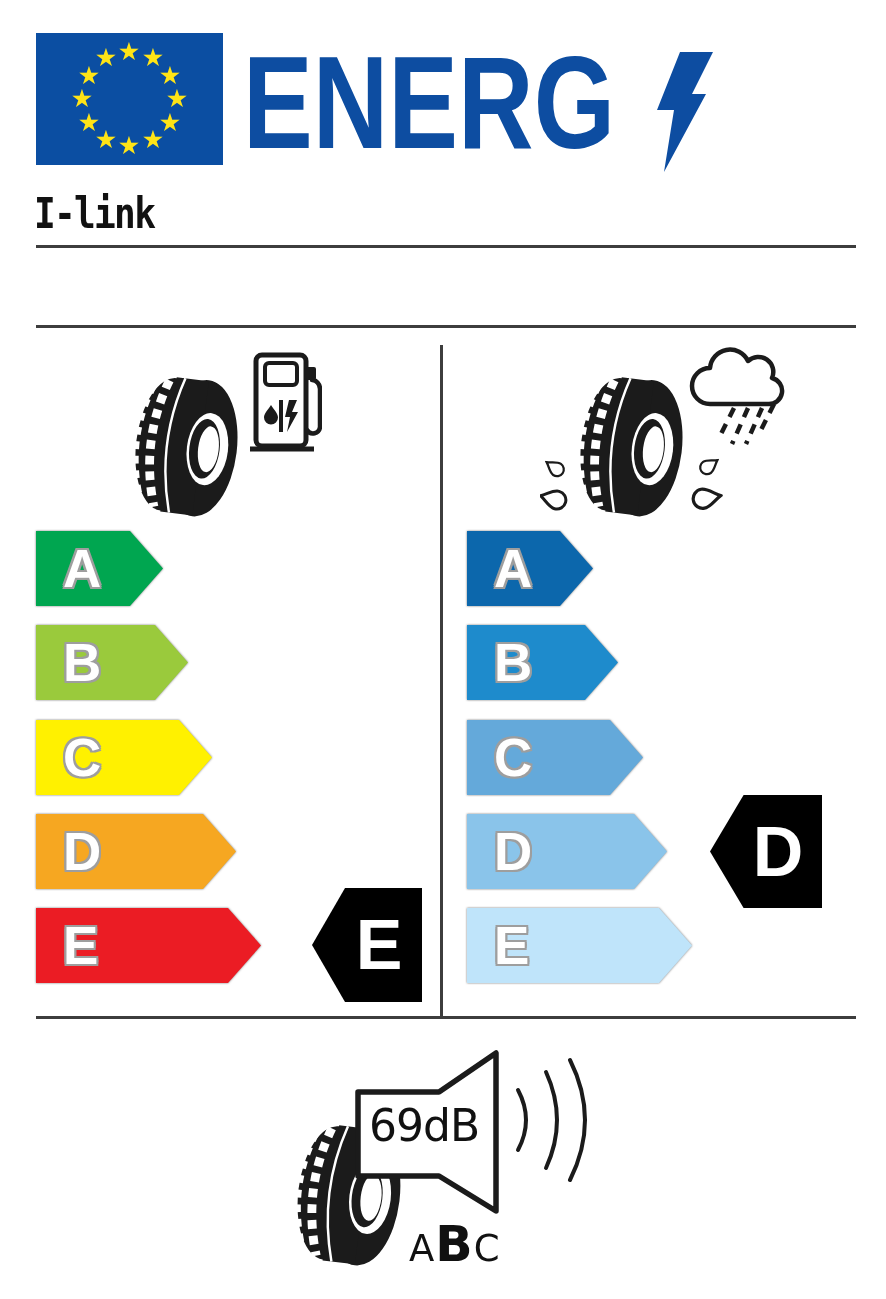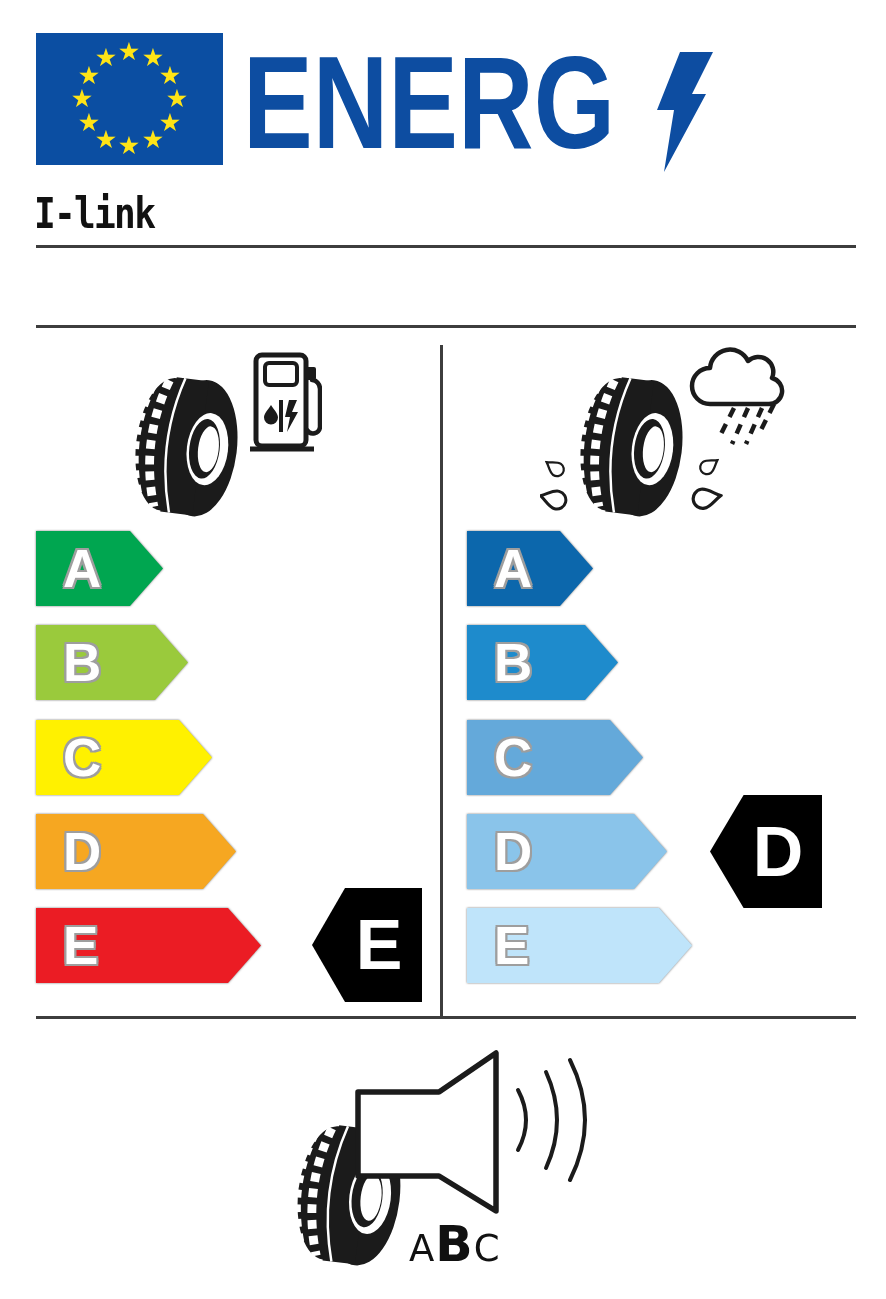--- a/index.html
+++ b/index.html
@@ -230,19 +230,20 @@
   <svg class="abs icon speaker" width="146" height="172" viewBox="0 0 146 172">
     <polygon points="3,46 84,46 141,7 141,165 84,130 3,130" fill="#fff" stroke="currentColor" stroke-width="5.5" stroke-linejoin="round"></polygon>
   </svg>
   <svg class="abs icon waves" width="80" height="130" viewBox="0 0 80 130">
     <g fill="none" stroke="currentColor" stroke-width="4" stroke-linecap="round">
       <path d="M6,34 Q22,64 6,94"></path>
       <path d="M34,16 Q56,64 34,112"></path>
       <path d="M58,4 Q88,64 58,124"></path>
     </g>
   </svg>
+  <div class="abs db">69dB</div>
   <div class="abs abc">
     <span>A</span>
     <span class="active">B</span>
     <span>C</span>
   </div>
 
 </div>
 
 </body></html>

